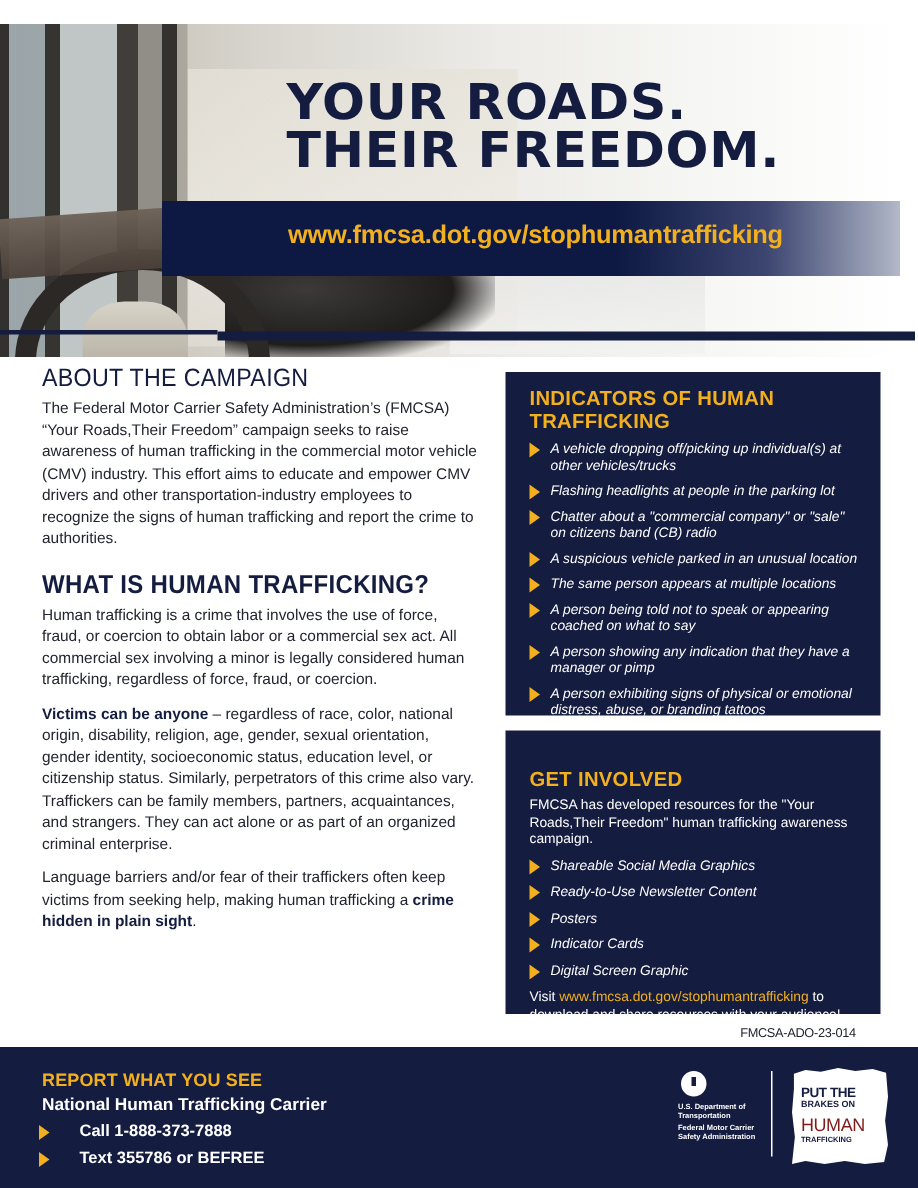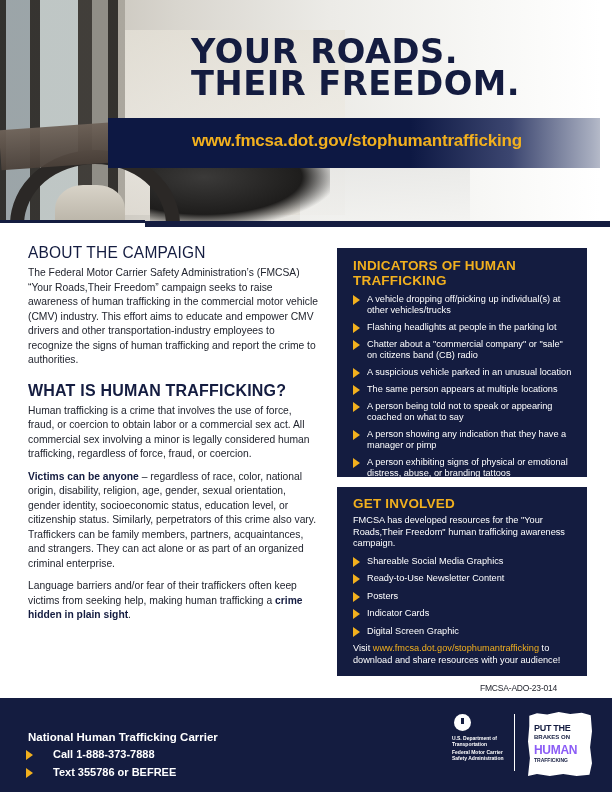--- a/index.html
+++ b/index.html
@@ -1,20 +1,20 @@
 <!DOCTYPE html>
 <html><head>
 <meta charset="utf-8">
 <style>
   * { box-sizing: border-box; margin: 0; padding: 0; }
   html, body { width: 612px; height: 792px; background: #ffffff; overflow: hidden; }
   body { position: relative; font-family: "Liberation Sans", "DejaVu Sans", sans-serif; color: #1a1f3a; }
 
   
-  .hero { position: absolute; left: 0; top: 0; width: 600px; height: 222px; overflow: hidden;
+  .hero { position: absolute; left: 0; top: 16px; width: 600px; height: 222px; overflow: hidden;
           background: linear-gradient(90deg, #b9b4aa 0%, #d9d6cf 30%, #ecebe7 55%, #f7f7f5 80%, #ffffff 100%); }
   .hero .bldg { position: absolute; left: 125px; top: 30px; width: 220px; height: 185px;
           background: linear-gradient(180deg, #e6e2d8 0%, #efece5 60%, #e2ded6 100%); opacity: .75; }
   .hero .bldg2 { position: absolute; left: 300px; top: 150px; width: 170px; height: 70px;
           background: linear-gradient(180deg, #e4e4e2, #f2f2f0); opacity: .8; }
   .hero .window-frame { position: absolute; left: 0; top: 0; width: 125px; height: 222px;
           background: linear-gradient(90deg, #2b2a28 0 6px, #9aa4a8 6px 30px, #2f2d2a 30px 40px, #bfc7c6 40px 78px, #3a3733 78px 92px, #8d8b84 92px 108px, #2c2a27 108px 118px, #a9a59c 118px 125px); opacity: .95; }
   .hero .arm { position: absolute; left: 0; top: 125px; width: 150px; height: 40px;
           background: linear-gradient(180deg, #6e6258, #4a4039); border-radius: 0 22px 18px 0; transform: rotate(-4deg); opacity: .95; }
   .hero .wheel { position: absolute; left: 10px; top: 150px; width: 170px; height: 150px;
@@ -43,33 +43,33 @@
           letter-spacing: 0.2px; transform: scaleY(1.08); }
   .sec-title.bold { font-weight: bold; font-size: 16px; }
   .body-p { font-size: 10.3px; line-height: 14.5px; color: #22252f; margin-top: 4px; }
   .body-p b { font-weight: bold; color: #141c40; margin-top: 32px; }
   .gap-14 { margin-top: 14px; }
   .gap-8 { margin-top: 8px; }
 
   
   .box { position: absolute; left: 337px; width: 250px; background: #141c40; color: #ffffff; }
   .box.indicators { top: 248px; height: 229px; padding: 10px 14px 16px 16px; }
-  .box.involved { top: 487px; height: 189px; padding: 9px 14px 0 16px; }
+  .box.involved { top: 487px; height: 189px; padding: 25px 14px 0 16px; }
   .box-title { font-size: 13.5px; font-weight: bold; color: #f2b01e; letter-spacing: 0.2px; }
   .box ul { list-style: none; margin-top: 6px; }
-  .box li { position: relative; padding-left: 14px; font-size: 9.2px; line-height: 11px; margin-bottom: 6px; color: #ffffff; }
+  .box li { position: relative; padding-left: 14px; font-size: 9.2px; line-height: 11px; margin-bottom: 6px; color: #ffffff; font-style: italic; }
   .box li .arrow { position: absolute; left: 0; top: 1px; width: 0; height: 0;
           border-top: 5px solid transparent; border-bottom: 5px solid transparent; border-left: 7px solid #f2b01e; }
   .box .intro { font-size: 9.2px; line-height: 11.5px; margin-top: 4px; }
   .box.involved ul { margin-top: 6px; }
   .box.involved li { margin-bottom: 6.5px; }
   .box .visit { font-size: 9.2px; line-height: 11.5px; margin-top: 5px; }
   .box .visit .link { color: #f2b01e; }
 
-  .doc-code { position: absolute; left: 480px; top: 683px; width: 104px; text-align: left; font-size: 8.5px; color: #22252f; letter-spacing: -0.2px; }
+  .doc-code { position: absolute; left: 480px; top: 683px; width: 104px; text-align: center; font-size: 8.5px; color: #22252f; letter-spacing: -0.2px; }
 
   
   .footer { position: absolute; left: 0; top: 698px; width: 612px; height: 94px; background: #141c40; }
   .footer .report { position: absolute; left: 28px; top: 15px; font-size: 12px; font-weight: bold; color: #f2b01e; letter-spacing: 0.1px; }
   .footer .hotline { position: absolute; left: 28px; top: 33px; font-size: 11.5px; font-weight: bold; color: #ffffff; }
   .footer .line { position: absolute; left: 26px; font-size: 11px; font-weight: bold; color: #ffffff; padding-left: 27px; }
   .footer .line .arrow { position: absolute; left: 0; top: 2px; width: 0; height: 0;
           border-top: 5px solid transparent; border-bottom: 5px solid transparent; border-left: 7px solid #f2b01e; }
   .footer .call { top: 50px; }
   .footer .text { top: 68px; }
@@ -77,21 +77,21 @@
   .dot-logo { position: absolute; left: 452px; top: 16px; width: 60px; }
   .dot-logo .seal { width: 17px; height: 17px; border-radius: 50%; background: #ffffff; position: relative; margin-left: 2px; }
   .dot-logo .seal::after { content: ""; position: absolute; left: 7px; top: 4px; width: 3px; height: 6px; background: #141c40; }
   .dot-logo .t1 { font-size: 5px; font-weight: bold; line-height: 5.5px; color: #ffffff; margin-top: 5px; }
   .dot-logo .t2 { font-size: 5px; font-weight: bold; line-height: 5.5px; color: #ffffff; margin-top: 3px; }
   .divider { position: absolute; left: 514px; top: 16px; width: 1px; height: 57px; background: #ffffff; }
   .brakes { position: absolute; left: 528px; top: 14px; width: 64px; height: 64px; background: #ffffff;
           clip-path: polygon(2% 6%, 14% 2%, 30% 4%, 48% 0%, 66% 3%, 84% 1%, 98% 5%, 100% 30%, 97% 55%, 100% 80%, 96% 98%, 76% 100%, 55% 97%, 34% 100%, 14% 97%, 0% 100%, 3% 72%, 0% 46%, 2% 22%); text-align: center; }
   .brakes .b1 { position: absolute; left: 6px; top: 12px; font-size: 9px; font-weight: bold; color: #141c40; line-height: 9px; letter-spacing: -0.3px; }
   .brakes .b2 { position: absolute; left: 6px; top: 22px; font-size: 6px; font-weight: bold; color: #141c40; line-height: 6px; }
-  .brakes .b3 { position: absolute; left: 6px; top: 32px; font-size: 12px; font-weight: bold; color: #8b5cf6; line-height: 12px; letter-spacing: -0.3px; }
+  .brakes .b3 { position: absolute; left: 6px; top: 32px; font-size: 12px; font-weight: normal; color: #7f1d1d; line-height: 12px; letter-spacing: -0.3px; }
   .brakes .b4 { position: absolute; left: 6px; top: 46px; font-size: 5px; font-weight: bold; color: #141c40; line-height: 5px; }
 </style>
 </head>
 <body>
 
 <div class="hero">
   <div class="bldg"></div>
   <div class="bldg2"></div>
   <div class="window-frame"></div>
   <div class="dash"></div>
@@ -144,20 +144,21 @@
     <li><span class="arrow"></span><span>Posters</span></li>
     <li><span class="arrow"></span><span>Indicator Cards</span></li>
     <li><span class="arrow"></span><span>Digital Screen Graphic</span></li>
   </ul>
   <p class="visit"><span>Visit </span><span class="link">www.fmcsa.dot.gov/stophumantrafficking</span><span> to download and share resources with your audience!</span></p>
 </div>
 
 <div class="doc-code">FMCSA-ADO-23-014</div>
 
 <div class="footer">
+  <div class="report">REPORT WHAT YOU SEE</div>
   <div class="hotline">National Human Trafficking Carrier</div>
   <div class="line call"><span class="arrow"></span><span>Call 1-888-373-7888</span></div>
   <div class="line text"><span class="arrow"></span><span>Text 355786 or BEFREE</span></div>
 
   <div class="dot-logo">
     <div class="seal"></div>
     <div class="t1">U.S. Department of Transportation</div>
     <div class="t2">Federal Motor Carrier Safety Administration</div>
   </div>
   <div class="divider"></div>

